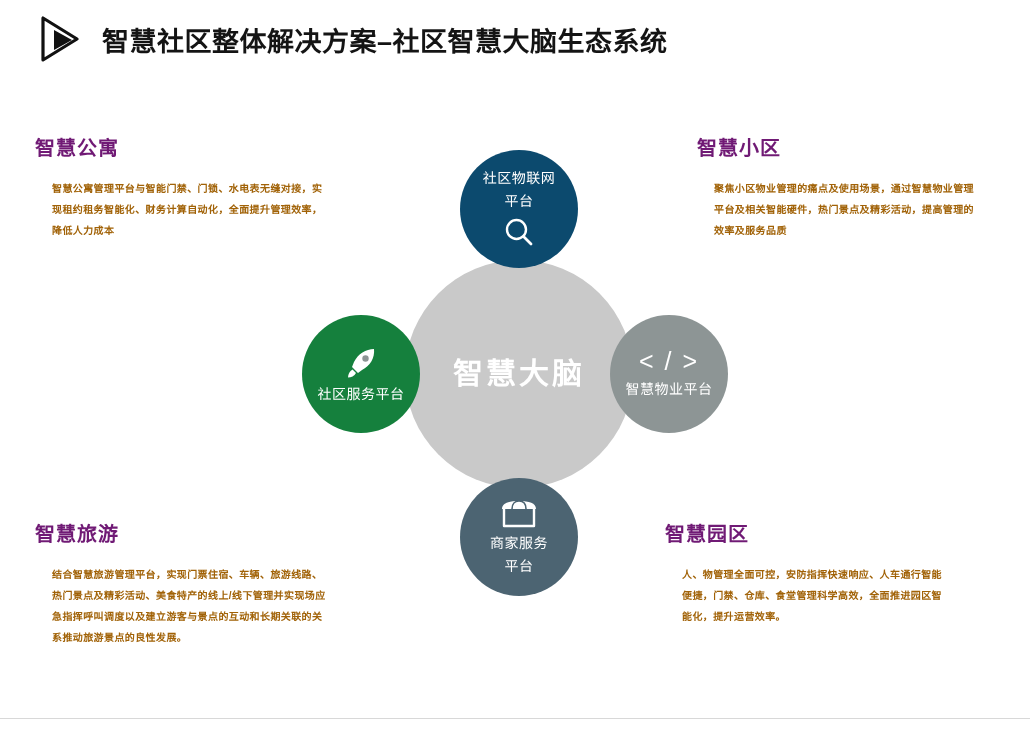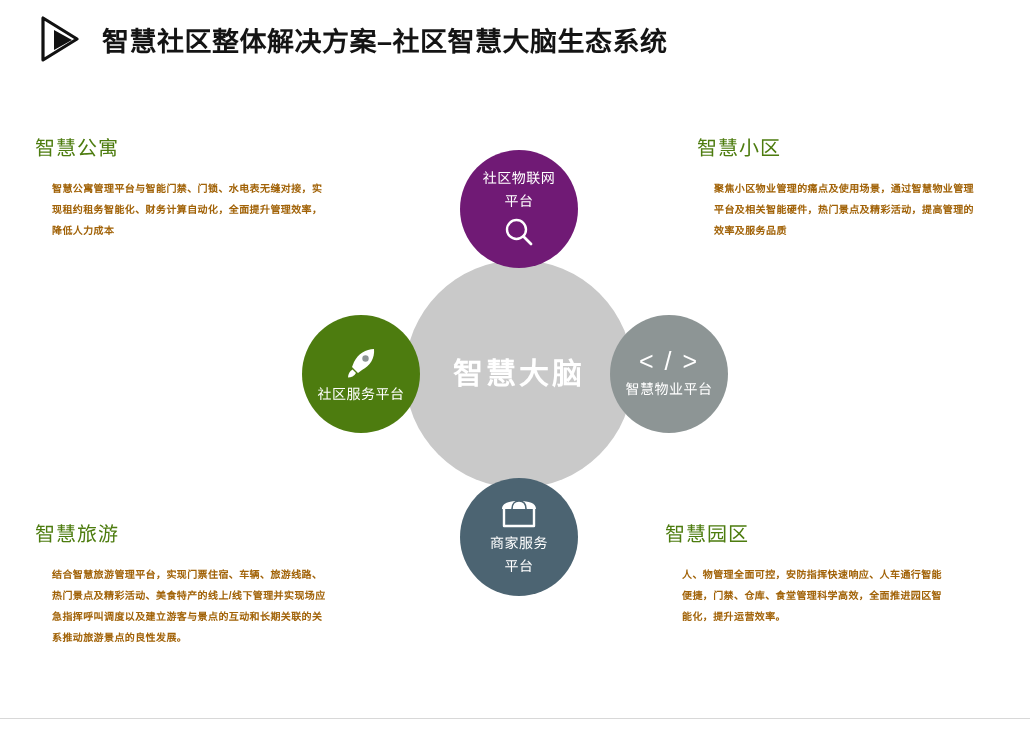--- a/index.html
+++ b/index.html
@@ -34,22 +34,22 @@
     font-size: 27px;
     font-weight: bold;
     letter-spacing: 0.5px;
     color: #141414;
     white-space: nowrap;
   }
 
   
   .block-title {
     font-size: 20px;
-    font-weight: normal;
-    color: #4d7c0f;
+    font-weight: bold;
+    color: #701a75;
     margin: 0 0 14px 0;
     letter-spacing: 1px;
   }
   .block-body {
     font-size: 10px;
     line-height: 2.1;
     color: #a16207;
     margin: 17px;
     letter-spacing: 0.4px;
     font-weight: bold;
@@ -104,33 +104,33 @@
     letter-spacing: 0.5px;
   }
   .node .node-label { position: relative; z-index: 2; }
   .node .node-icon {
     display: block;
     position: relative;
     z-index: 2;
   }
 
   
-  .node-top { left: 180px; top: 0px; background: #701a75; }
+  .node-top { left: 180px; top: 0px; background: #0c4a6e; }
   .node-top .node-label { margin-bottom: 4px; }
 
   
   .node-right { left: 330px; top: 165px; background: #8d9595; }
   .node-right .node-label { margin-top: 2px; text-align: right; }
 
   
   .node-bottom { left: 180px; top: 328px; background: #4c6472; }
   .node-bottom .node-label { margin-top: 4px; }
 
   
-  .node-left { left: 22px; top: 165px; background: #4d7c0f; }
+  .node-left { left: 22px; top: 165px; background: #15803d; }
   .node-left .node-label { margin-top: 4px; }
 
   .code-glyph {
     font-size: 25px;
     font-weight: normal;
     letter-spacing: 2px;
     line-height: 1;
     margin-bottom: 4px;
     font-family: "Liberation Sans", "DejaVu Sans", sans-serif;
   }

